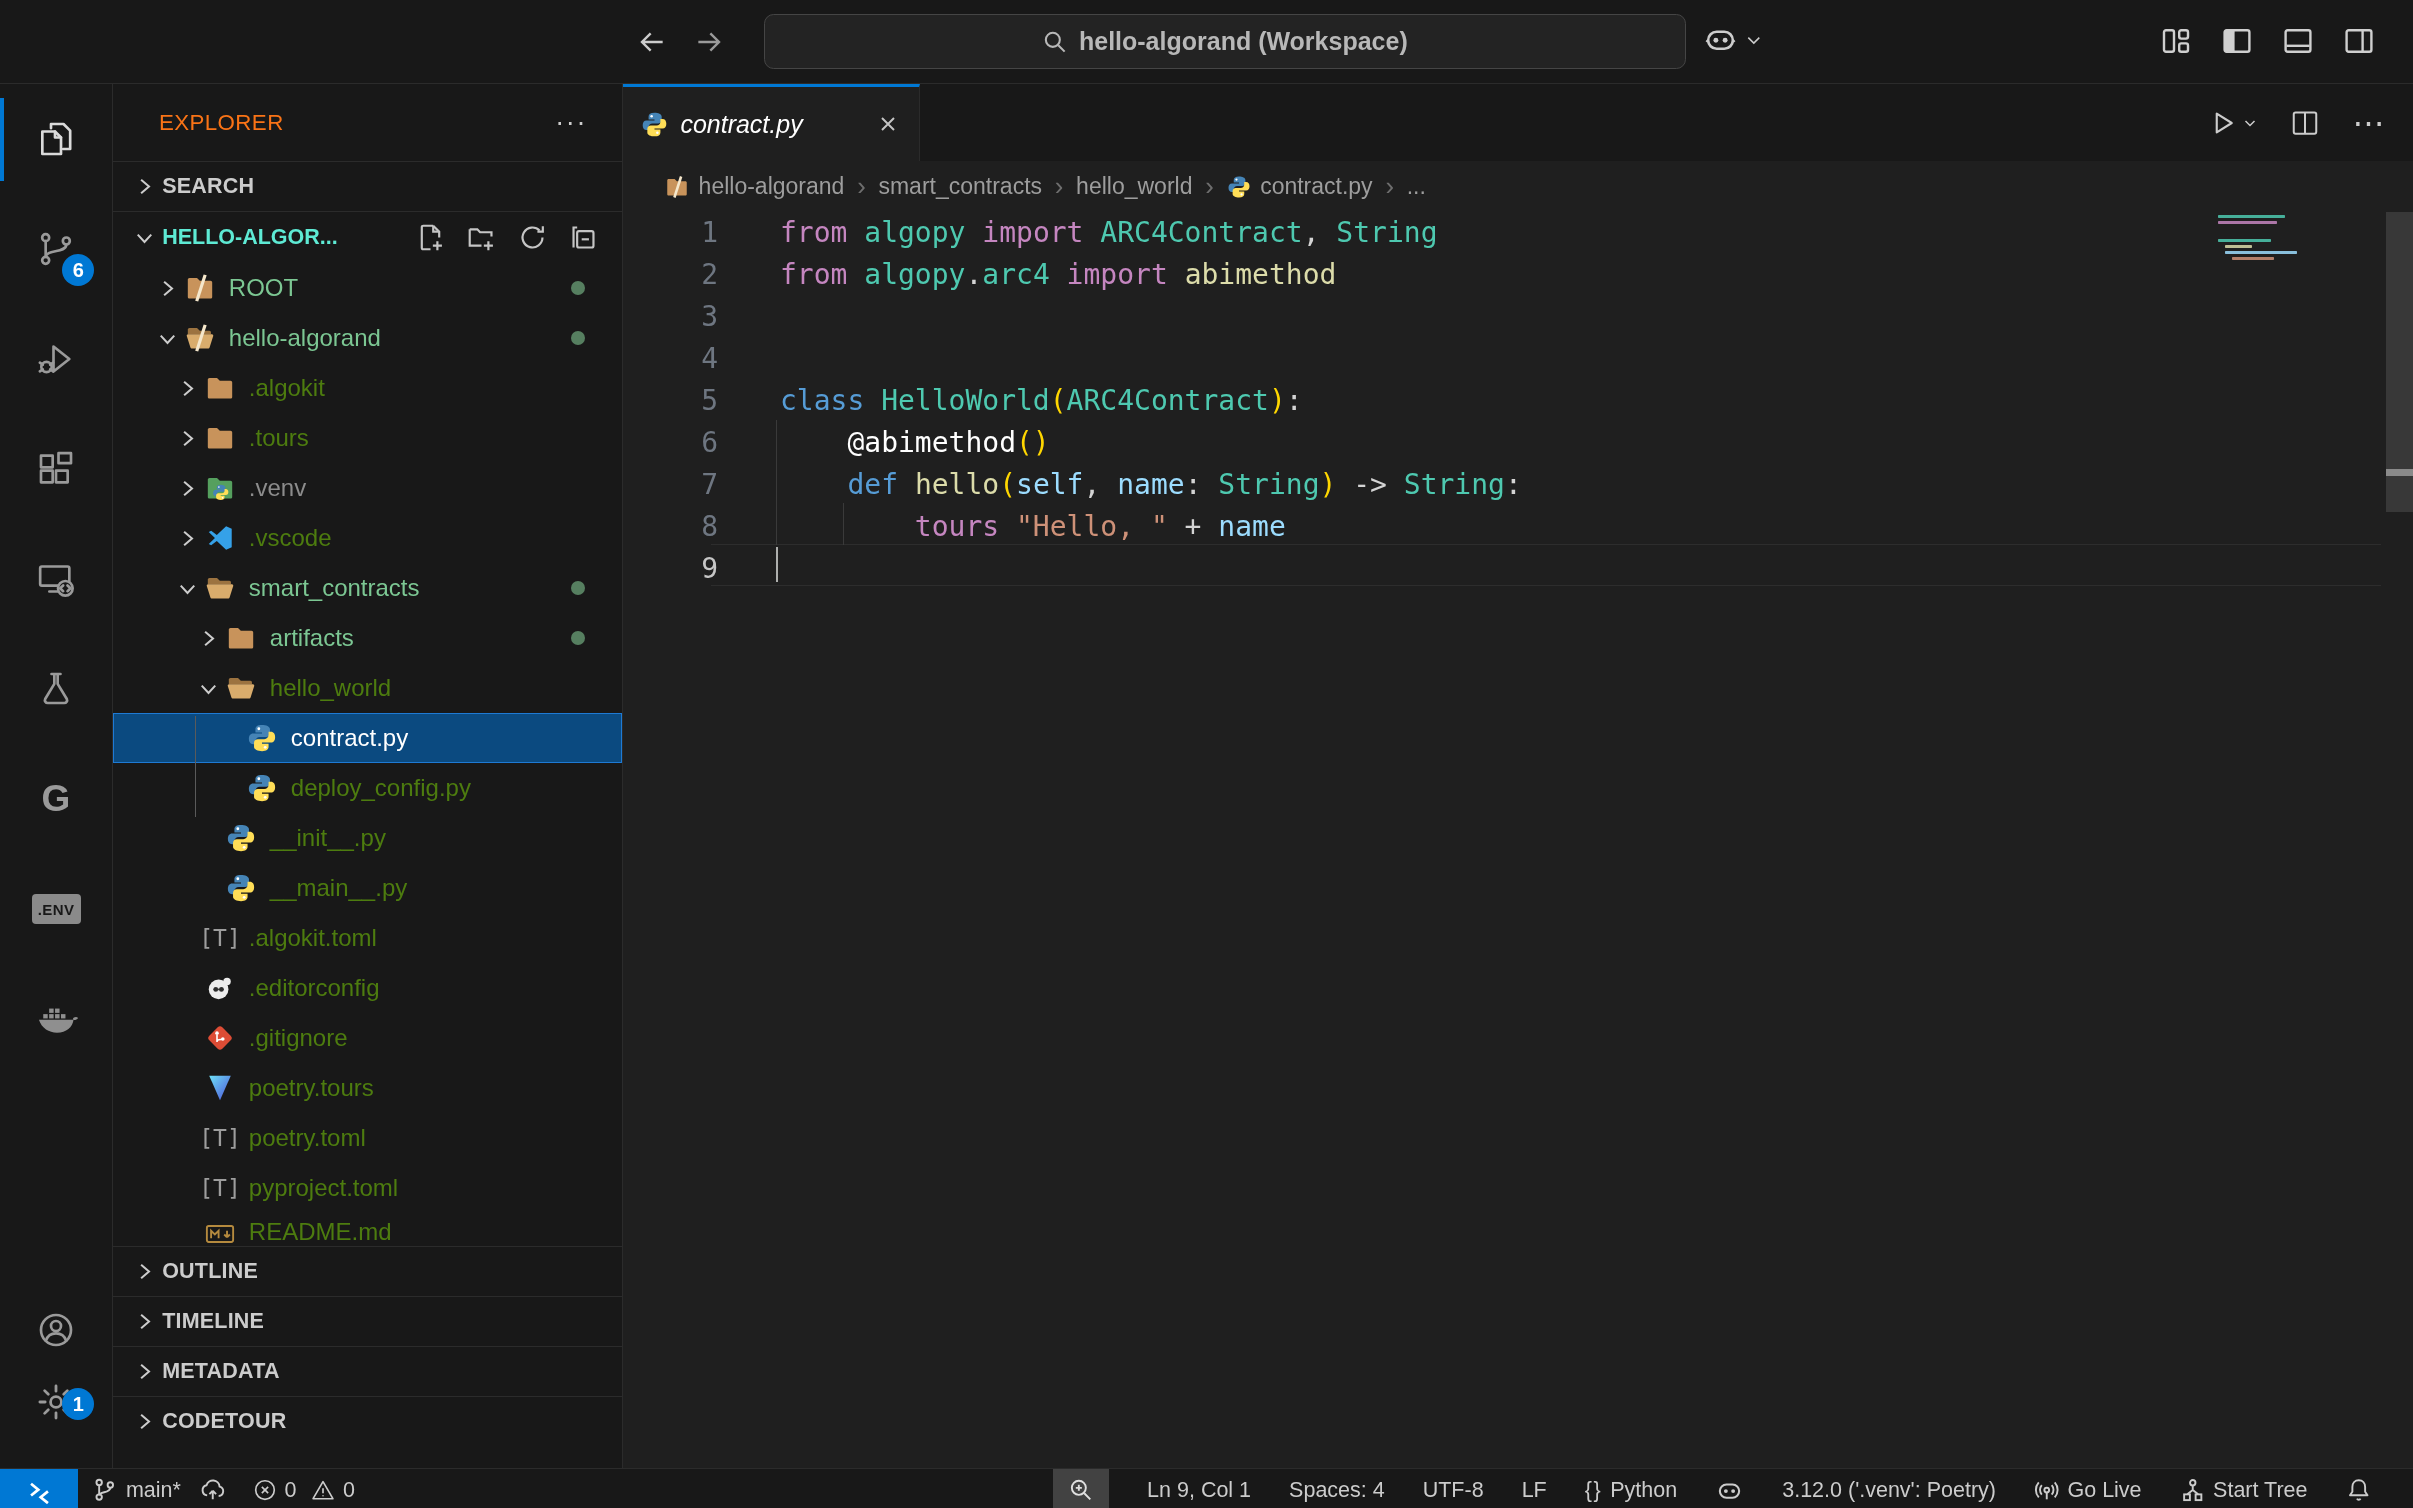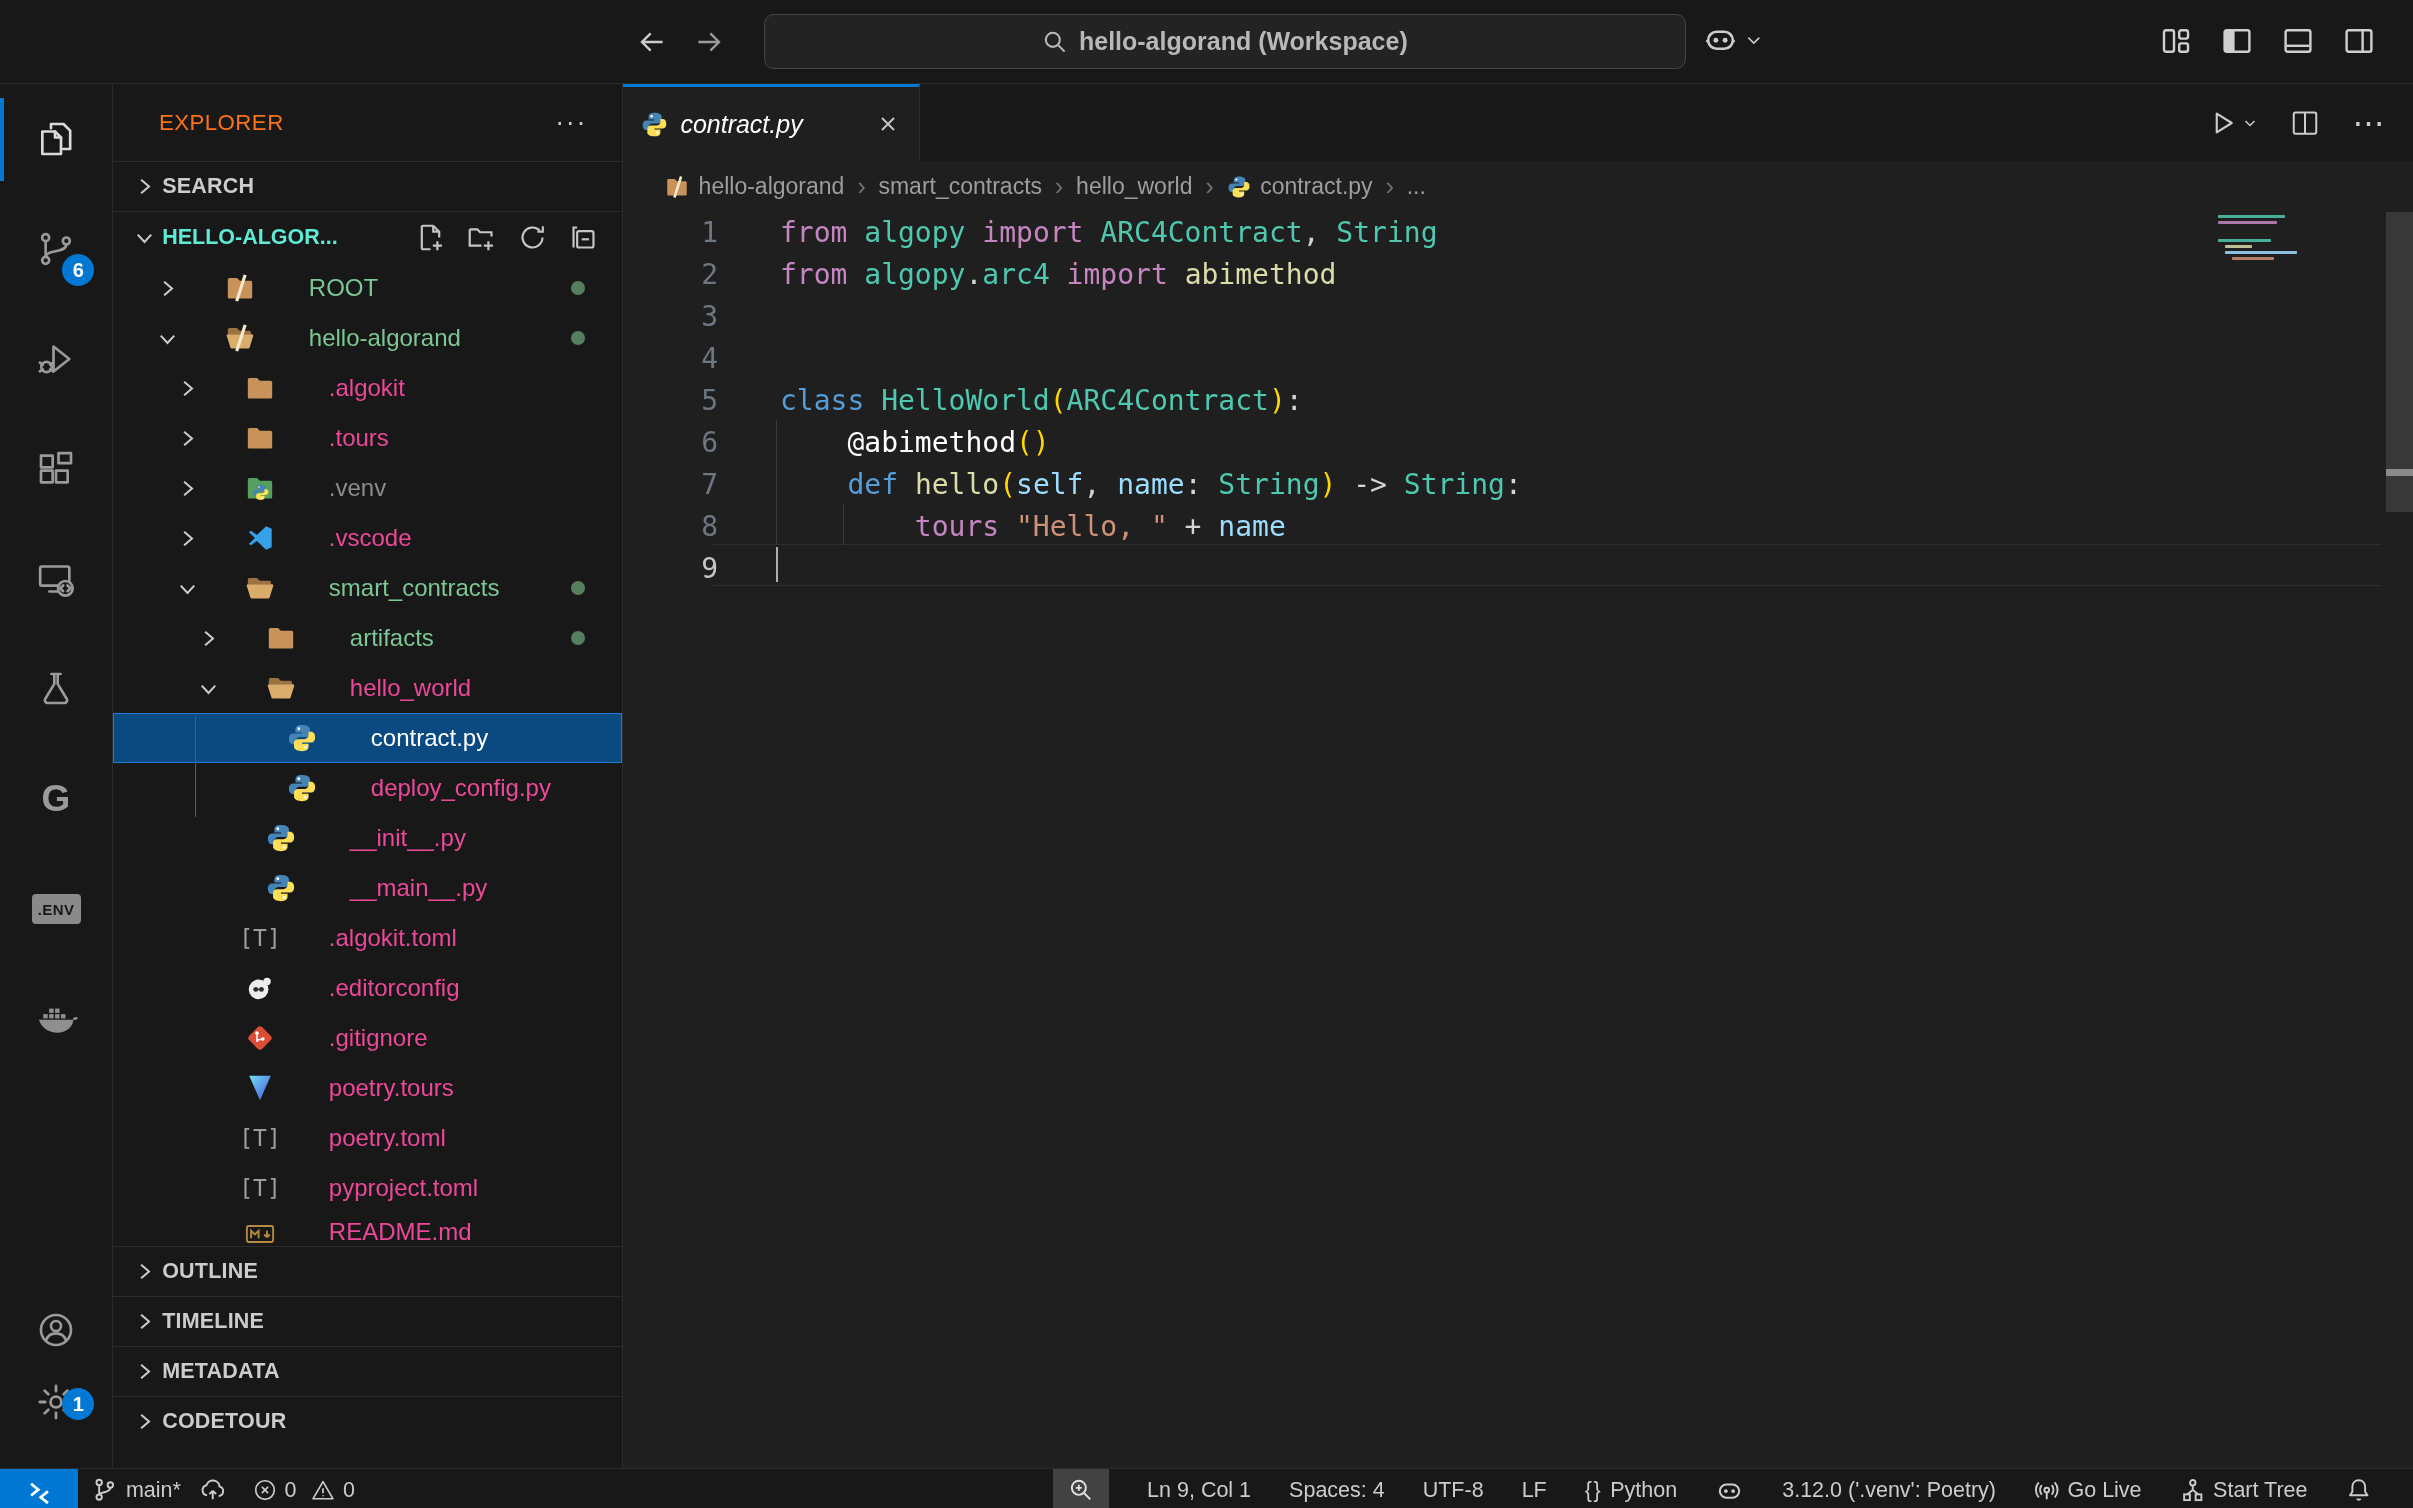--- a/index.html
+++ b/index.html
@@ -34,25 +34,25 @@
   .sidebar{width:509px;background:#181818;border-right:0.8px solid #2b2b2b;flex-shrink:0;display:flex;flex-direction:column;overflow:hidden;}
   .pane-header{height:77px;display:flex;align-items:center;padding:0 35px 0 46px;}
   .pane-header .t{font-size:22.3px;color:#f97316;letter-spacing:0.4px;flex:1;}
   .sec-row{height:49px;display:flex;align-items:center;border-top:0.8px solid #2b2b2b;padding-left:16px;gap:3.2px;}
   .sec-row .lbl{font-size:21.5px;font-weight:bold;color:#cccccc;letter-spacing:0.2px;}
   .ws-row{height:51px;display:flex;align-items:center;border-top:0.8px solid #2b2b2b;padding-left:16px;gap:3.2px;}
   .ws-row .lbl{font-size:21.5px;font-weight:bold;color:#5eead4;flex:0 0 auto;}
   .ws-actions{margin-left:auto;margin-right:24px;display:flex;gap:21px;}
   .ws-actions .a{width:30px;height:30px;display:flex;align-items:center;justify-content:center;}
   .tree{position:relative;}
-  .tree-row{height:50px;display:flex;align-items:center;box-sizing:border-box;gap:40px;}
+  .tree-row{height:50px;display:flex;align-items:center;box-sizing:border-box;}
   .tree-row.clip{height:33px;overflow:hidden;align-items:flex-start;padding-top:4.8px;}
   .tree-row .chev{width:34px;height:34px;flex:0 0 34px;display:flex;align-items:center;justify-content:center;}
   .tree-row .ticon{width:32px;height:32px;flex:0 0 32px;display:flex;align-items:center;justify-content:center;margin-right:12.8px;}
-  .tree-row .tlabel{font-size:24px;color:#ec4899;white-space:nowrap;}
+  .tree-row .tlabel{font-size:24px;color:#4d7c0f;white-space:nowrap;}
   .tree-row .dot{width:14.4px;height:14.4px;border-radius:50%;background:#567f60;margin-left:auto;margin-right:37px;flex:0 0 14.4px;}
   .tree-row.sel{background:#0b4a80;outline:1.6px solid #1e7ad4;outline-offset:-1.6px;}
   .tree-row.sel .tlabel{color:#ffffff;}
   .tlabel.git-added{color:#7cc793 !important;}
   .tlabel.ignored{color:#8c8c8c !important;}
   .tree-guide{position:absolute;width:1.2px;background:#5a5a5a;left:82px;}
   .toml-glyph{font-family:"DejaVu Sans Mono",monospace;font-size:23px;color:#9d9d9d;}
 
   
   .editor{flex:1;display:flex;flex-direction:column;min-width:0;background:#1f1f1f;}

